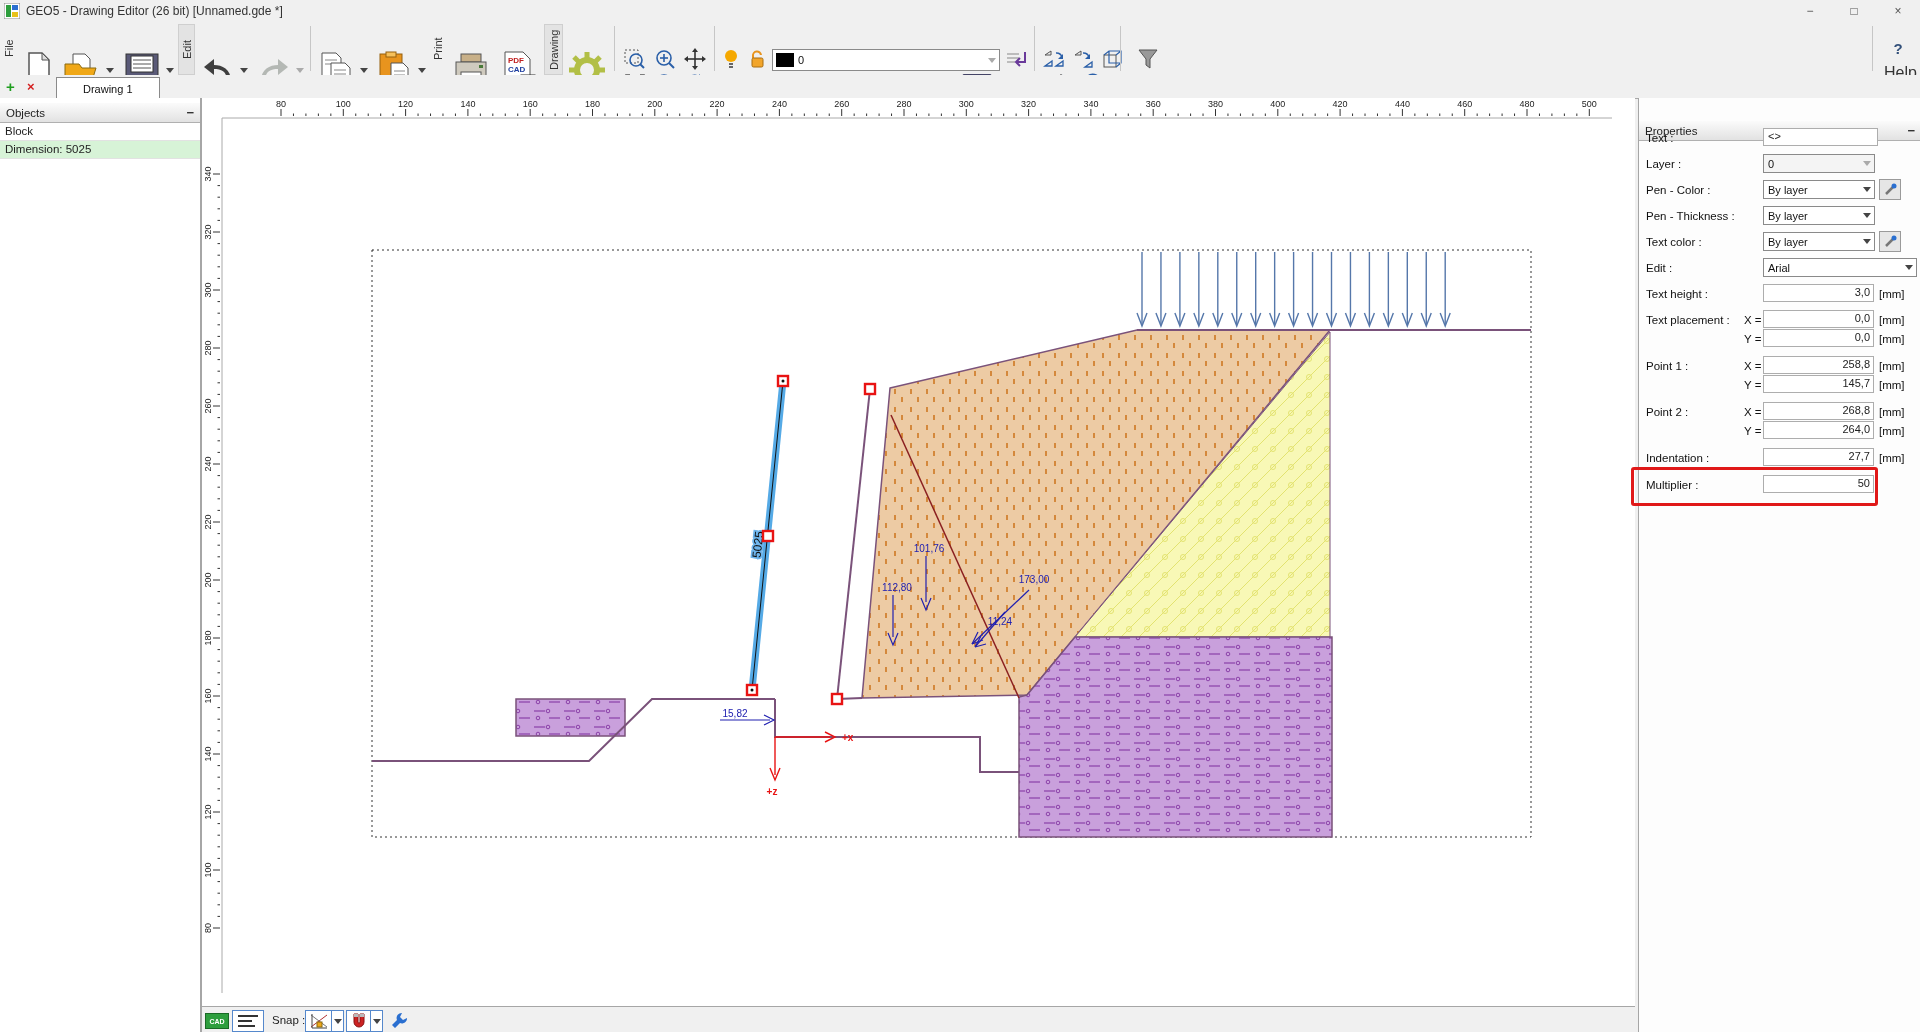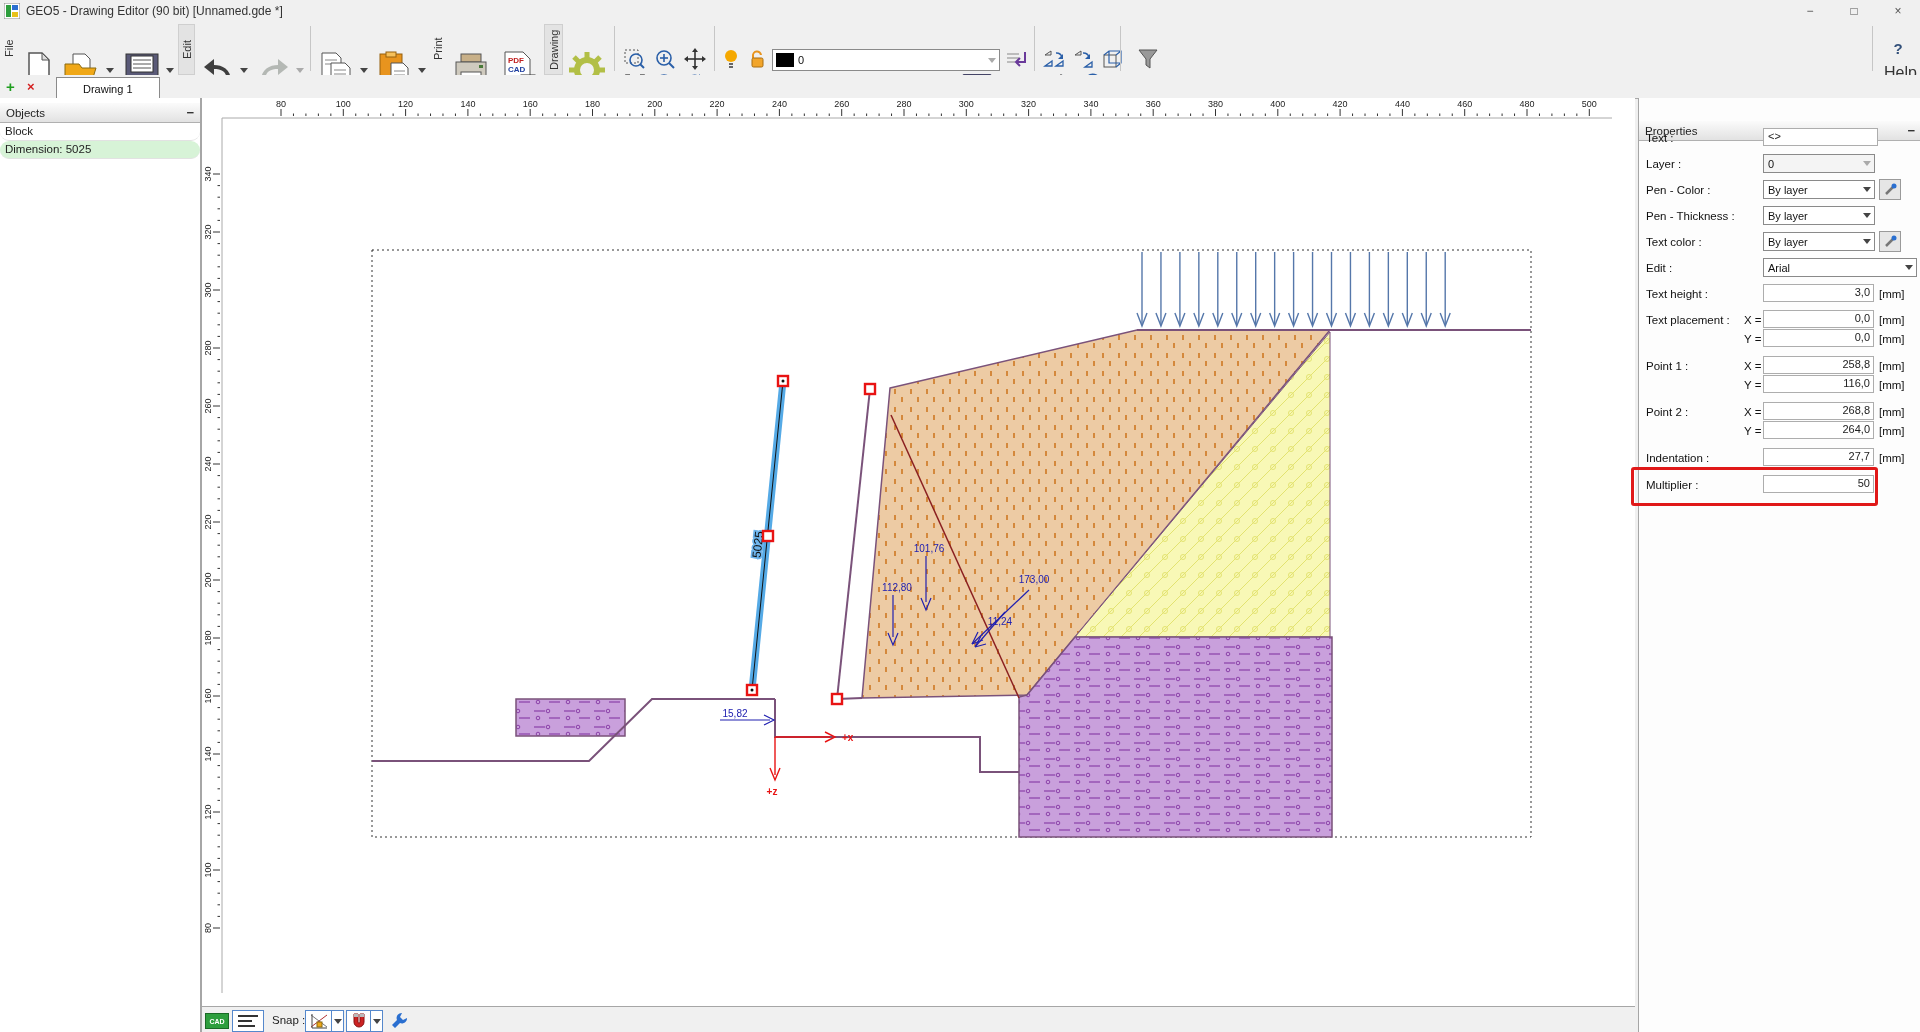--- a/index.html
+++ b/index.html
@@ -31,21 +31,21 @@
   .tab{left:56px;top:2px;height:21px;background:#fff;border:1px solid #8a8a8a;border-bottom:none;
        display:flex;align-items:center;padding:0 26px;font-size:11px;color:#111;}
   .tabplus{left:6px;top:3px;font-size:15px;font-weight:bold;color:#1f9e1f;}
   .tabx{left:27px;top:4px;font-size:13px;font-weight:bold;color:#d42020;}
   
   .objpanel{left:0;top:98px;width:200px;height:934px;background:#fff;border-right:2px solid #a6a6a6;}
   .phead{background:linear-gradient(#fbfbfb,#e2e2e2);border-bottom:1px solid #b0b0b0;height:19px;
          display:flex;align-items:center;padding:0 6px;font-size:11.5px;color:#222;}
   .phead .mini{margin-left:auto;font-weight:bold;color:#333;font-size:13px;}
   .obj-item{height:17px;line-height:17px;padding-left:5px;border-bottom:1px solid #e2e2e2;
-            font-size:11.5px;background:#fff;border-radius:9px;}
+            font-size:11.5px;background:#fff;}
   .obj-item.sel{background:#d7f3d7;}
   
   .canvas{left:202px;top:98px;width:1433px;height:908px;background:#fff;}
   .canvas-status{left:202px;top:1006px;width:1433px;height:26px;background:#f0f0f0;
                  border-top:1px solid #a6a6a6;}
   #ruler-top-g text,#ruler-left-g text{font-size:9px;font-family:"Liberation Sans",sans-serif;fill:#222;}
   #ruler-top-g line,#ruler-left-g line{stroke:#333;stroke-width:1;}
   #load-arrows-g line,#load-arrows-g path{stroke:#5577aa;stroke-width:1.4;fill:none;}
   .ann{font-size:10px;fill:#2020b0;}
   .navyline{stroke:#2020b0;stroke-width:1.2;fill:none;}
@@ -75,21 +75,21 @@
 </head>
 <body>
 
 <div class="abs titlebar">
   <svg class="abs" style="left:4px;top:3px" width="16" height="16">
     <rect x="0" y="0" width="16" height="16" fill="#fff" stroke="#888"></rect>
     <rect x="2" y="2" width="5" height="12" fill="#2e9e3e"></rect>
     <rect x="8" y="2" width="6" height="5" fill="#2a6fd0"></rect>
     <rect x="8" y="9" width="6" height="5" fill="#e8c21a"></rect>
   </svg>
-  <div class="abs title-text">GEO5 - Drawing Editor (90 bit) [Unnamed.gde *]</div>
+  <div class="abs title-text">GEO5 - Drawing Editor (26 bit) [Unnamed.gde *]</div>
   <div class="abs wbtn" style="left:1788px">−</div>
   <div class="abs wbtn" style="left:1832px">□</div>
   <div class="abs wbtn" style="left:1876px">×</div>
 </div>
 
 <div class="abs toolbar">
   <div class="abs vlabel" style="left:1px;width:15px">File</div>
 
   <div class="abs tbtn" style="left:20px;top:26px;width:38px;height:44px">
     <svg width="28" height="36">
@@ -887,21 +887,21 @@
   <span class="punit" style="top:216px">[mm]</span>
   <span class="pxy" style="top:235px">Y =</span>
   <div class="numfield" style="top:231px">0,0</div>
   <span class="punit" style="top:235px">[mm]</span>
 
   <span class="plabel" style="top:262px">Point 1 :</span>
   <span class="pxy" style="top:262px">X =</span>
   <div class="numfield" style="top:258px">258,8</div>
   <span class="punit" style="top:262px">[mm]</span>
   <span class="pxy" style="top:281px">Y =</span>
-  <div class="numfield" style="top:277px">116,0</div>
+  <div class="numfield" style="top:277px">145,7</div>
   <span class="punit" style="top:281px">[mm]</span>
 
   <span class="plabel" style="top:308px">Point 2 :</span>
   <span class="pxy" style="top:308px">X =</span>
   <div class="numfield" style="top:304px">268,8</div>
   <span class="punit" style="top:308px">[mm]</span>
   <span class="pxy" style="top:327px">Y =</span>
   <div class="numfield" style="top:323px">264,0</div>
   <span class="punit" style="top:327px">[mm]</span>
 

